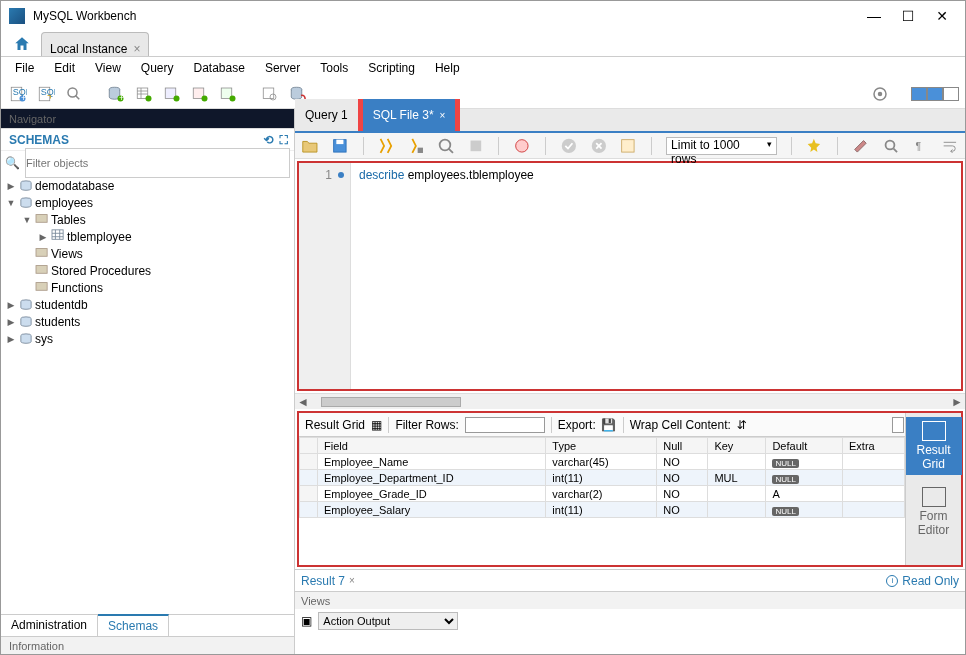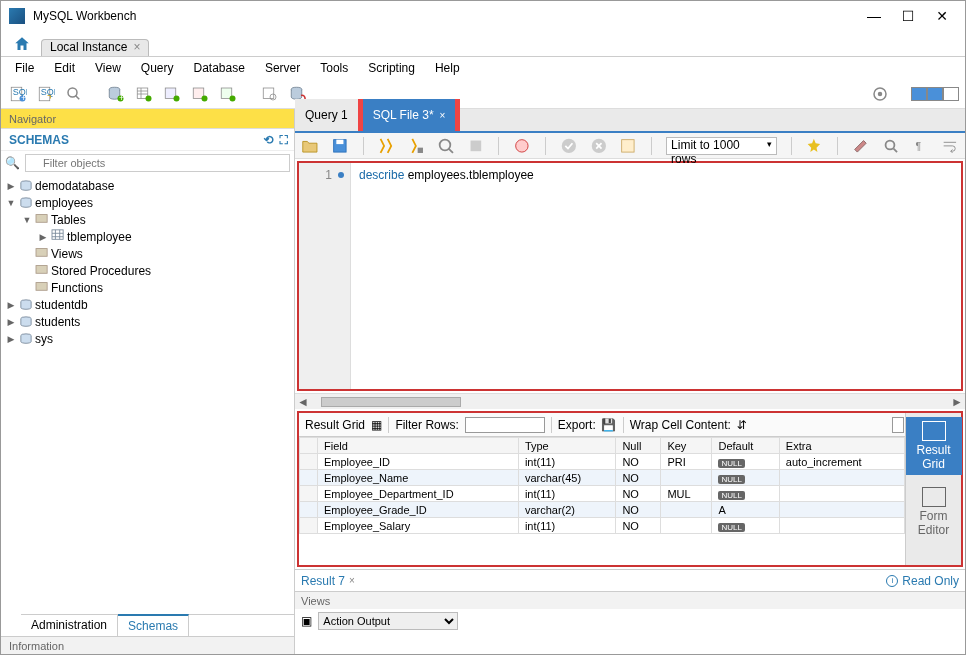--- a/index.html
+++ b/index.html
@@ -5,45 +5,45 @@
 * { box-sizing: border-box; margin: 0; padding: 0; font-family: "Segoe UI", Tahoma, sans-serif; font-size: 12px; }
 body { width: 966px; height: 655px; background: #fff; display: flex; flex-direction: column; border: 1px solid #999; overflow: hidden; }
 .titlebar { height: 30px; display: flex; align-items: center; padding: 0 8px; background: #fff; }
 .titlebar .app-icon { width: 16px; height: 16px; background: linear-gradient(135deg,#2a7ab0,#1a5080); margin-right: 8px; }
 .titlebar .title { flex: 1; }
 .window-controls { display: flex; gap: 20px; padding-right: 8px; }
 .window-controls span { width: 14px; height: 14px; display: inline-flex; align-items: center; justify-content: center; font-size: 14px; }
 .conntab-row { height: 26px; display: flex; align-items: flex-end; background: #fff; border-bottom: 1px solid #ccc; padding-left: 6px; }
 .home-btn { width: 30px; height: 24px; display: flex; align-items: center; justify-content: center; }
 .home-btn svg { width: 18px; height: 18px; fill: #2a7ab0; }
-.conn-tab { height: 17px; background: #e8e8e8; border: 1px solid #bbb; border-bottom: none; border-radius: 4px 4px 0 0; padding: 0 8px; display: flex; align-items: flex-start; gap: 6px; margin-left: 4px; }
+.conn-tab { height: 24px; background: #e8e8e8; border: 1px solid #bbb; border-bottom: none; border-radius: 4px 4px 0 0; padding: 0 8px; display: flex; align-items: flex-end; gap: 6px; margin-left: 4px; }
 .conn-tab .x { color: #888; }
 .menubar { height: 22px; display: flex; align-items: center; gap: 4px; padding: 0 6px; background: #fff; }
 .menubar span { padding: 2px 8px; }
 .main-toolbar { height: 30px; display: flex; align-items: center; padding: 0 6px; gap: 6px; background: #fff; border-bottom: 1px solid #ddd; }
 .tb-icon { width: 22px; height: 22px; display: flex; align-items: center; justify-content: center; }
 .tb-icon svg { width: 18px; height: 18px; }
 .flex-spacer { flex: 1; }
 .right-toggles { display: flex; gap: 0; }
 .toggle-box { width: 16px; height: 14px; border: 1px solid #888; }
 .toggle-box.filled { background: #4a90d9; }
 .body-row { flex: 1; display: flex; min-height: 0; }
 .sidebar { width: 294px; border-right: 1px solid #ccc; display: flex; flex-direction: column; background: #fff; }
-.nav-header { height: 20px; background: #fde047; border-bottom: 1px solid #ddd; padding: 0 8px; display: flex; align-items: center; color: #666; font-size: 11px; }
+.nav-header { height: 20px; background: #0f172a; border-bottom: 1px solid #ddd; padding: 0 8px; display: flex; align-items: center; color: #666; font-size: 11px; }
 .schemas-bar { height: 22px; display: flex; align-items: center; justify-content: space-between; padding: 0 6px 0 8px; color: #2a7ab0; font-weight: 600; font-size: 11px; border-bottom: 1px solid #eee; }
 .schemas-icons { display: flex; gap: 6px; color: #2a7ab0; }
 .filter-row { height: 24px; display: flex; align-items: center; padding: 2px 4px; gap: 4px; }
 .filter-row .mag { width: 16px; text-align: center; color: #666; }
-.filter-row input { flex: 1; border: 1px solid #ccc; height: 18px; padding: 0 17px; color: #888; font-size: 11px; }
+.filter-row input { flex: 1; border: 1px solid #ccc; height: 30px; padding: 0 0; color: #888; font-size: 11px; }
 .tree { flex: 1; overflow: auto; padding: 2px 0; }
 .tree-row { display: flex; align-items: center; height: 17px; padding-left: 4px; gap: 2px; }
 .tw { width: 12px; display: inline-flex; justify-content: center; color: #666; font-size: 9px; }
 .db-icon { width: 14px; height: 12px; display: inline-block; }
 .db-icon svg, .folder-icon svg, .table-icon svg { width: 14px; height: 12px; }
-.bottom-tabs { display: flex; border-top: 1px solid #ccc; margin-left: 20px; }
+.bottom-tabs { display: flex; border-top: 1px solid #ccc; }
 .bottom-tabs span { padding: 3px 10px; border-right: 1px solid #ccc; }
 .bottom-tabs span.active { color: #2a7ab0; border-top: 2px solid #2a7ab0; margin-top: -1px; }
 .info-header { height: 18px; background: #f2f2f2; border-top: 1px solid #ccc; padding: 0 8px; display: flex; align-items: center; color: #666; font-size: 11px; }
 .main { flex: 1; display: flex; flex-direction: column; min-width: 0; }
 .editor-tabs { height: 24px; display: flex; align-items: flex-end; background: #eaeaea; border-bottom: 2px solid #3a7fc4; }
 .etab { height: 18px; padding: 16px 10px; display: flex; align-items: center; gap: 6px; border-right: 5px solid #ef4444; background: #eaeaea; }
 .etab.active { background: #3a7fc4; color: #fff; }
 .etab .x { font-size: 10px; }
 .editor-toolbar { height: 26px; display: flex; align-items: center; gap: 12px; padding: 0 6px; background: #f5f5f5; border-bottom: 1px solid #ddd; }
 .etb-icon { width: 20px; height: 20px; display: flex; align-items: center; justify-content: center; }
@@ -454,29 +454,20 @@
                   <th>Type</th>
                   <th>Null</th>
                   <th>Key</th>
                   <th>Default</th>
                   <th>Extra</th>
                 </tr>
               </thead>
             <tbody id="grid-body">
                 <tr>
                   <td class="rownum"></td>
-                  <td>Employee_ID</td>
-                  <td>int(11)</td>
-                  <td>NO</td>
-                  <td>PRI</td>
-                  <td><span class="null-pill">NULL</span></td>
-                  <td>auto_increment</td>
-                </tr>
-                <tr>
-                  <td class="rownum"></td>
                   <td>Employee_Name</td>
                   <td>varchar(45)</td>
                   <td>NO</td>
                   <td></td>
                   <td><span class="null-pill">NULL</span></td>
                   <td></td>
                 </tr>
                 <tr>
                   <td class="rownum"></td>
                   <td>Employee_Department_ID</td>

